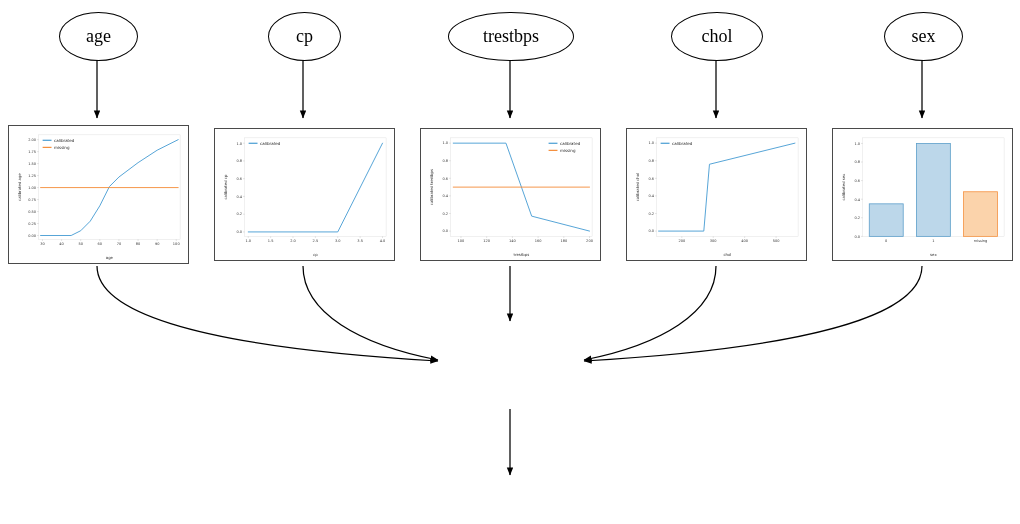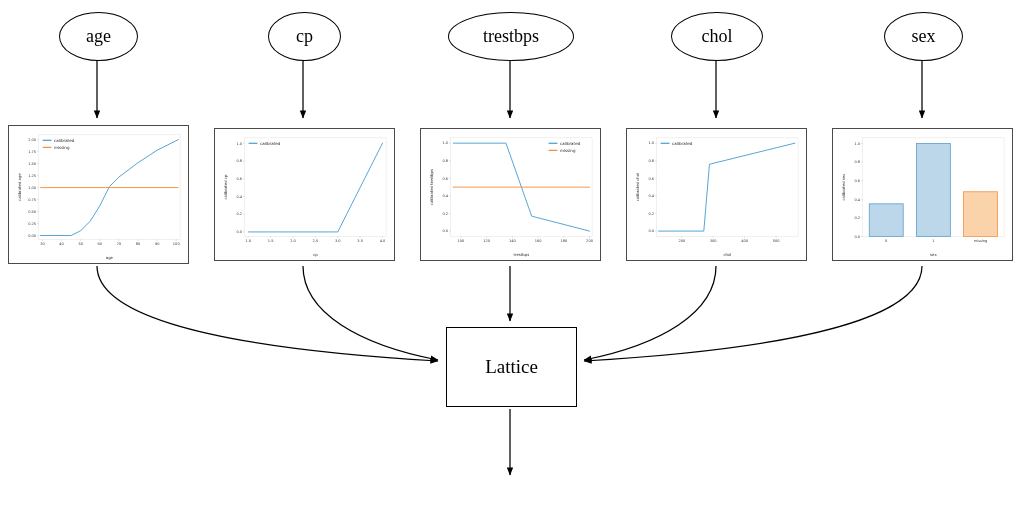--- a/index.html
+++ b/index.html
@@ -61,23 +61,20 @@
   <div class="node-ellipse" style="left:448px;top:4px;width:124px;height:47px;">
     <span>trestbps</span>
   </div>
   <div class="node-ellipse" style="left:671px;top:4px;width:90px;height:47px;">
     <span>chol</span>
   </div>
   <div class="node-ellipse" style="left:884px;top:4px;width:77px;height:47px;">
     <span>sex</span>
   </div>
 
-  <div class="node-box" style="left:446px;top:319px;width:129px;height:78px;">
-    <span>Lattice</span>
-  </div>
 
 
   <div class="panel" style="left:8px;top:117px;width:181px;height:139px;">
     <div class="plot">
       <svg class="plotsvg" id="svg-age" viewBox="0 0 181 139" preserveAspectRatio="none">
           <rect x="30" y="9" width="143" height="106" class="plotbg" stroke="#d8d8d8" stroke-width="0.4"></rect>
           <line x1="28.4" y1="111.11009174311927" x2="30" y2="111.11009174311927" class="ticklineC"></line>
           <text x="27.4" y="112.46009174311926" class="tick" text-anchor="end">0.00</text>
           <line x1="28.4" y1="98.95412844036697" x2="30" y2="98.95412844036697" class="ticklineC"></line>
           <text x="27.4" y="100.30412844036697" class="tick" text-anchor="end">0.25</text>

